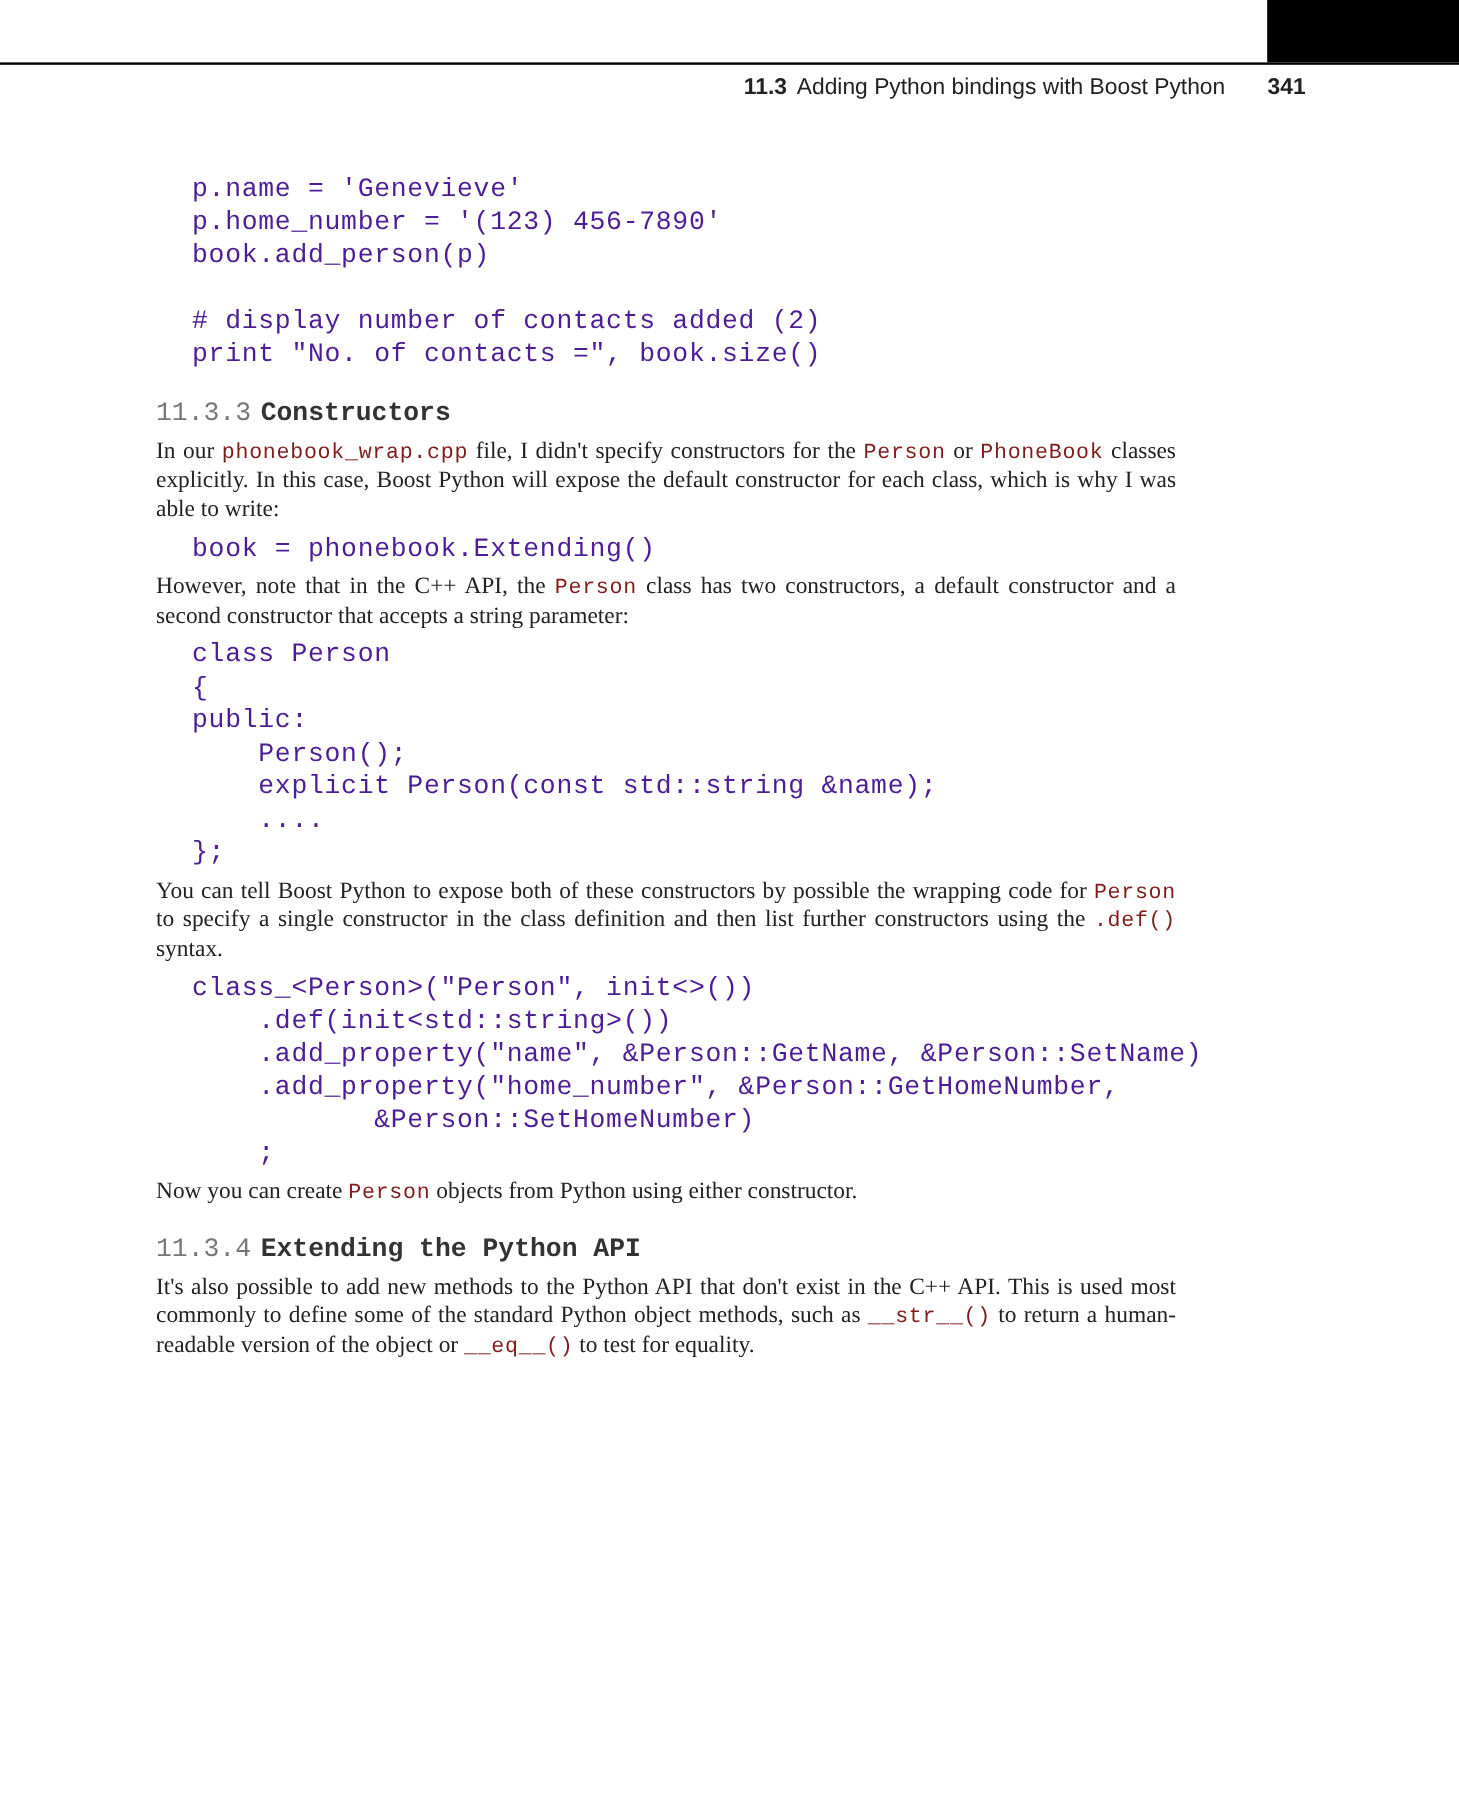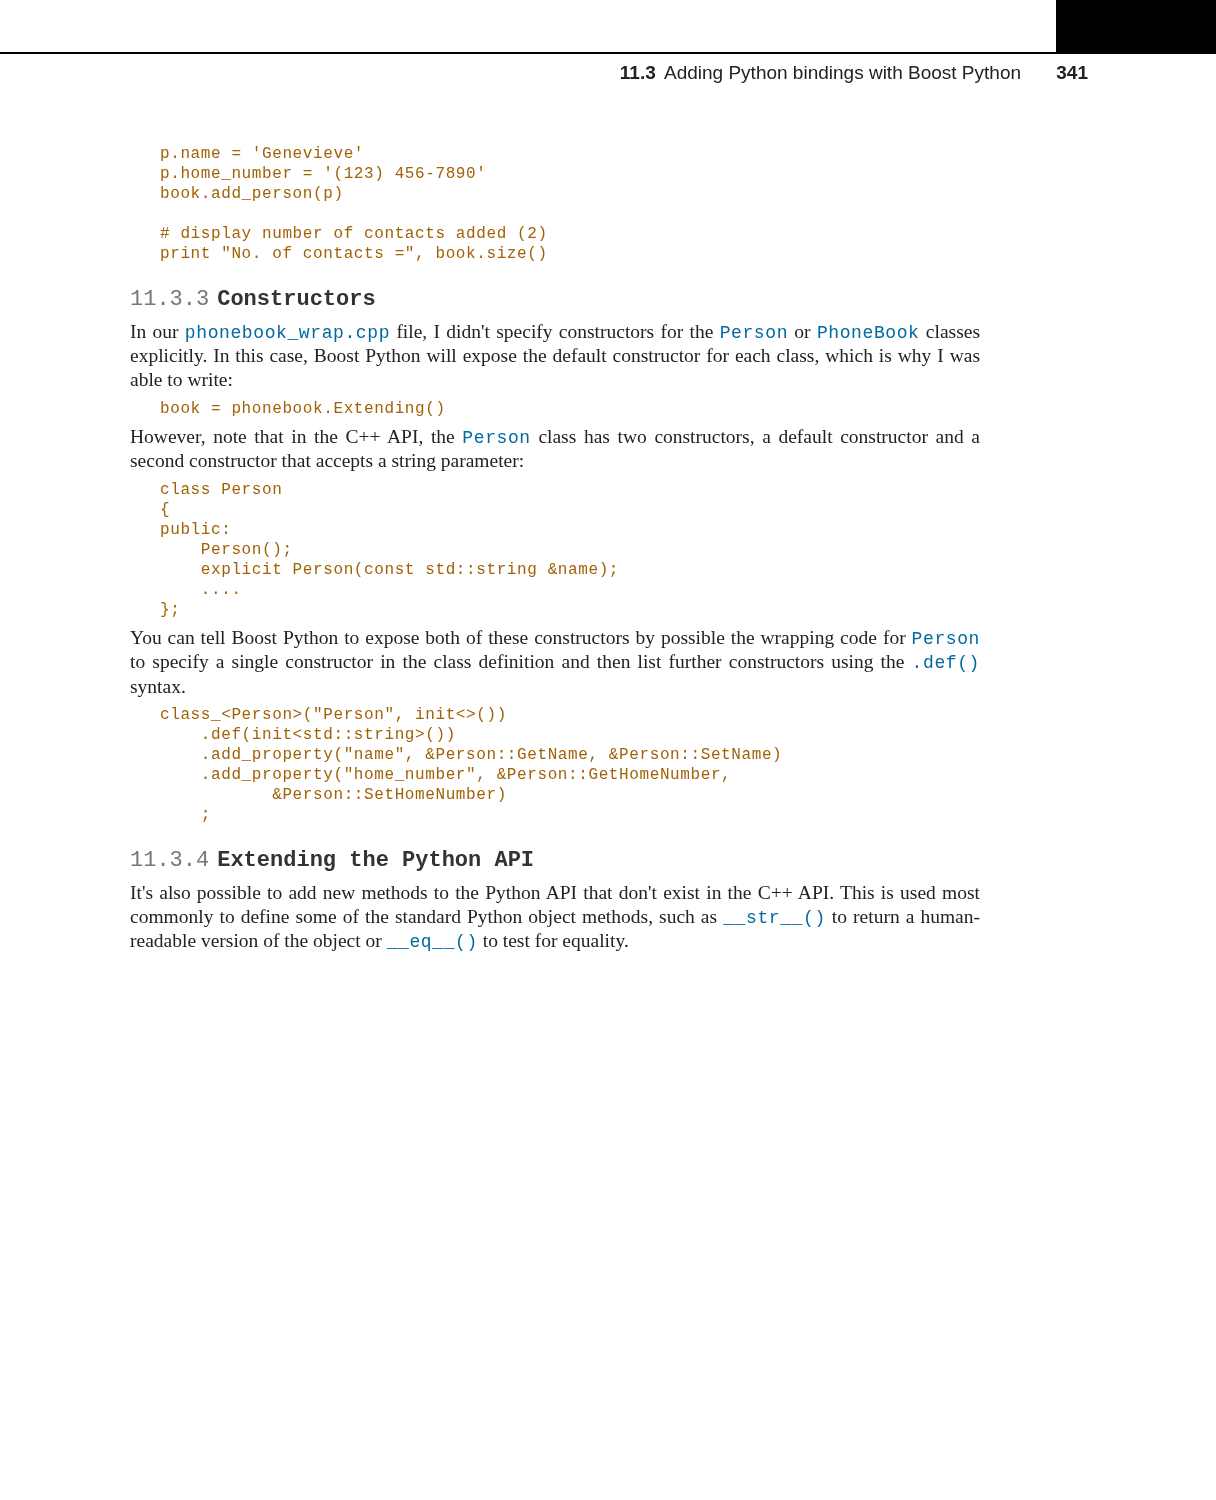--- a/index.html
+++ b/index.html
@@ -46,31 +46,31 @@
   .content {
     position: absolute;
     top: 140px;
     left: 130px;
     width: 850px;
     font-size: 19.5px;
     line-height: 1.25;
   }
   .code {
     font-family: "Courier New", Courier, monospace;
-    font-size: 16px;
+    font-size: 22px;
     white-space: pre;
-    color: #a16207;
+    color: #4c1d95;
     margin: 4px 0 4px 30px;
     letter-spacing: 0.6px;
     line-height: 1.25;
   }
   .inline-code {
     font-family: "Courier New", Courier, monospace;
     font-size: 18px;
-    color: #0369a1;
+    color: #7f1d1d;
     letter-spacing: 0.6px;
   }
   .para {
     text-align: justify;
     margin: 6px 0;
   }
   h3.section {
     font-family: Liberation Mono, monospace;
     font-size: 22px;
     margin: 22px 0 6px 0;
@@ -130,20 +130,23 @@
       <span>You can tell Boost Python to expose both of these constructors by possible the wrapping code for </span><span class="inline-code">Person</span><span> to specify a single constructor in the class definition and then list further constructors using the </span><span class="inline-code">.def()</span><span> syntax.</span>
     </p>
 
     <pre class="code">class_&lt;Person&gt;("Person", init&lt;&gt;())
     .def(init&lt;std::string&gt;())
     .add_property("name", &amp;Person::GetName, &amp;Person::SetName)
     .add_property("home_number", &amp;Person::GetHomeNumber,
            &amp;Person::SetHomeNumber)
     ;</pre>
 
+    <p class="para">
+      <span>Now you can create </span><span class="inline-code">Person</span><span> objects from Python using either constructor.</span>
+    </p>
 
 
     <h3 class="section">
       <span class="secnum">11.3.4</span><span class="sectitle">Extending the Python API</span>
     </h3>
 
     <p class="para">
       <span>It's also possible to add new methods to the Python API that don't exist in the C++ API. This is used most commonly to define some of the standard Python object methods, such as </span><span class="inline-code">__str__()</span><span> to return a human-readable version of the object or </span><span class="inline-code">__eq__()</span><span> to test for equality.</span>
     </p>
 

